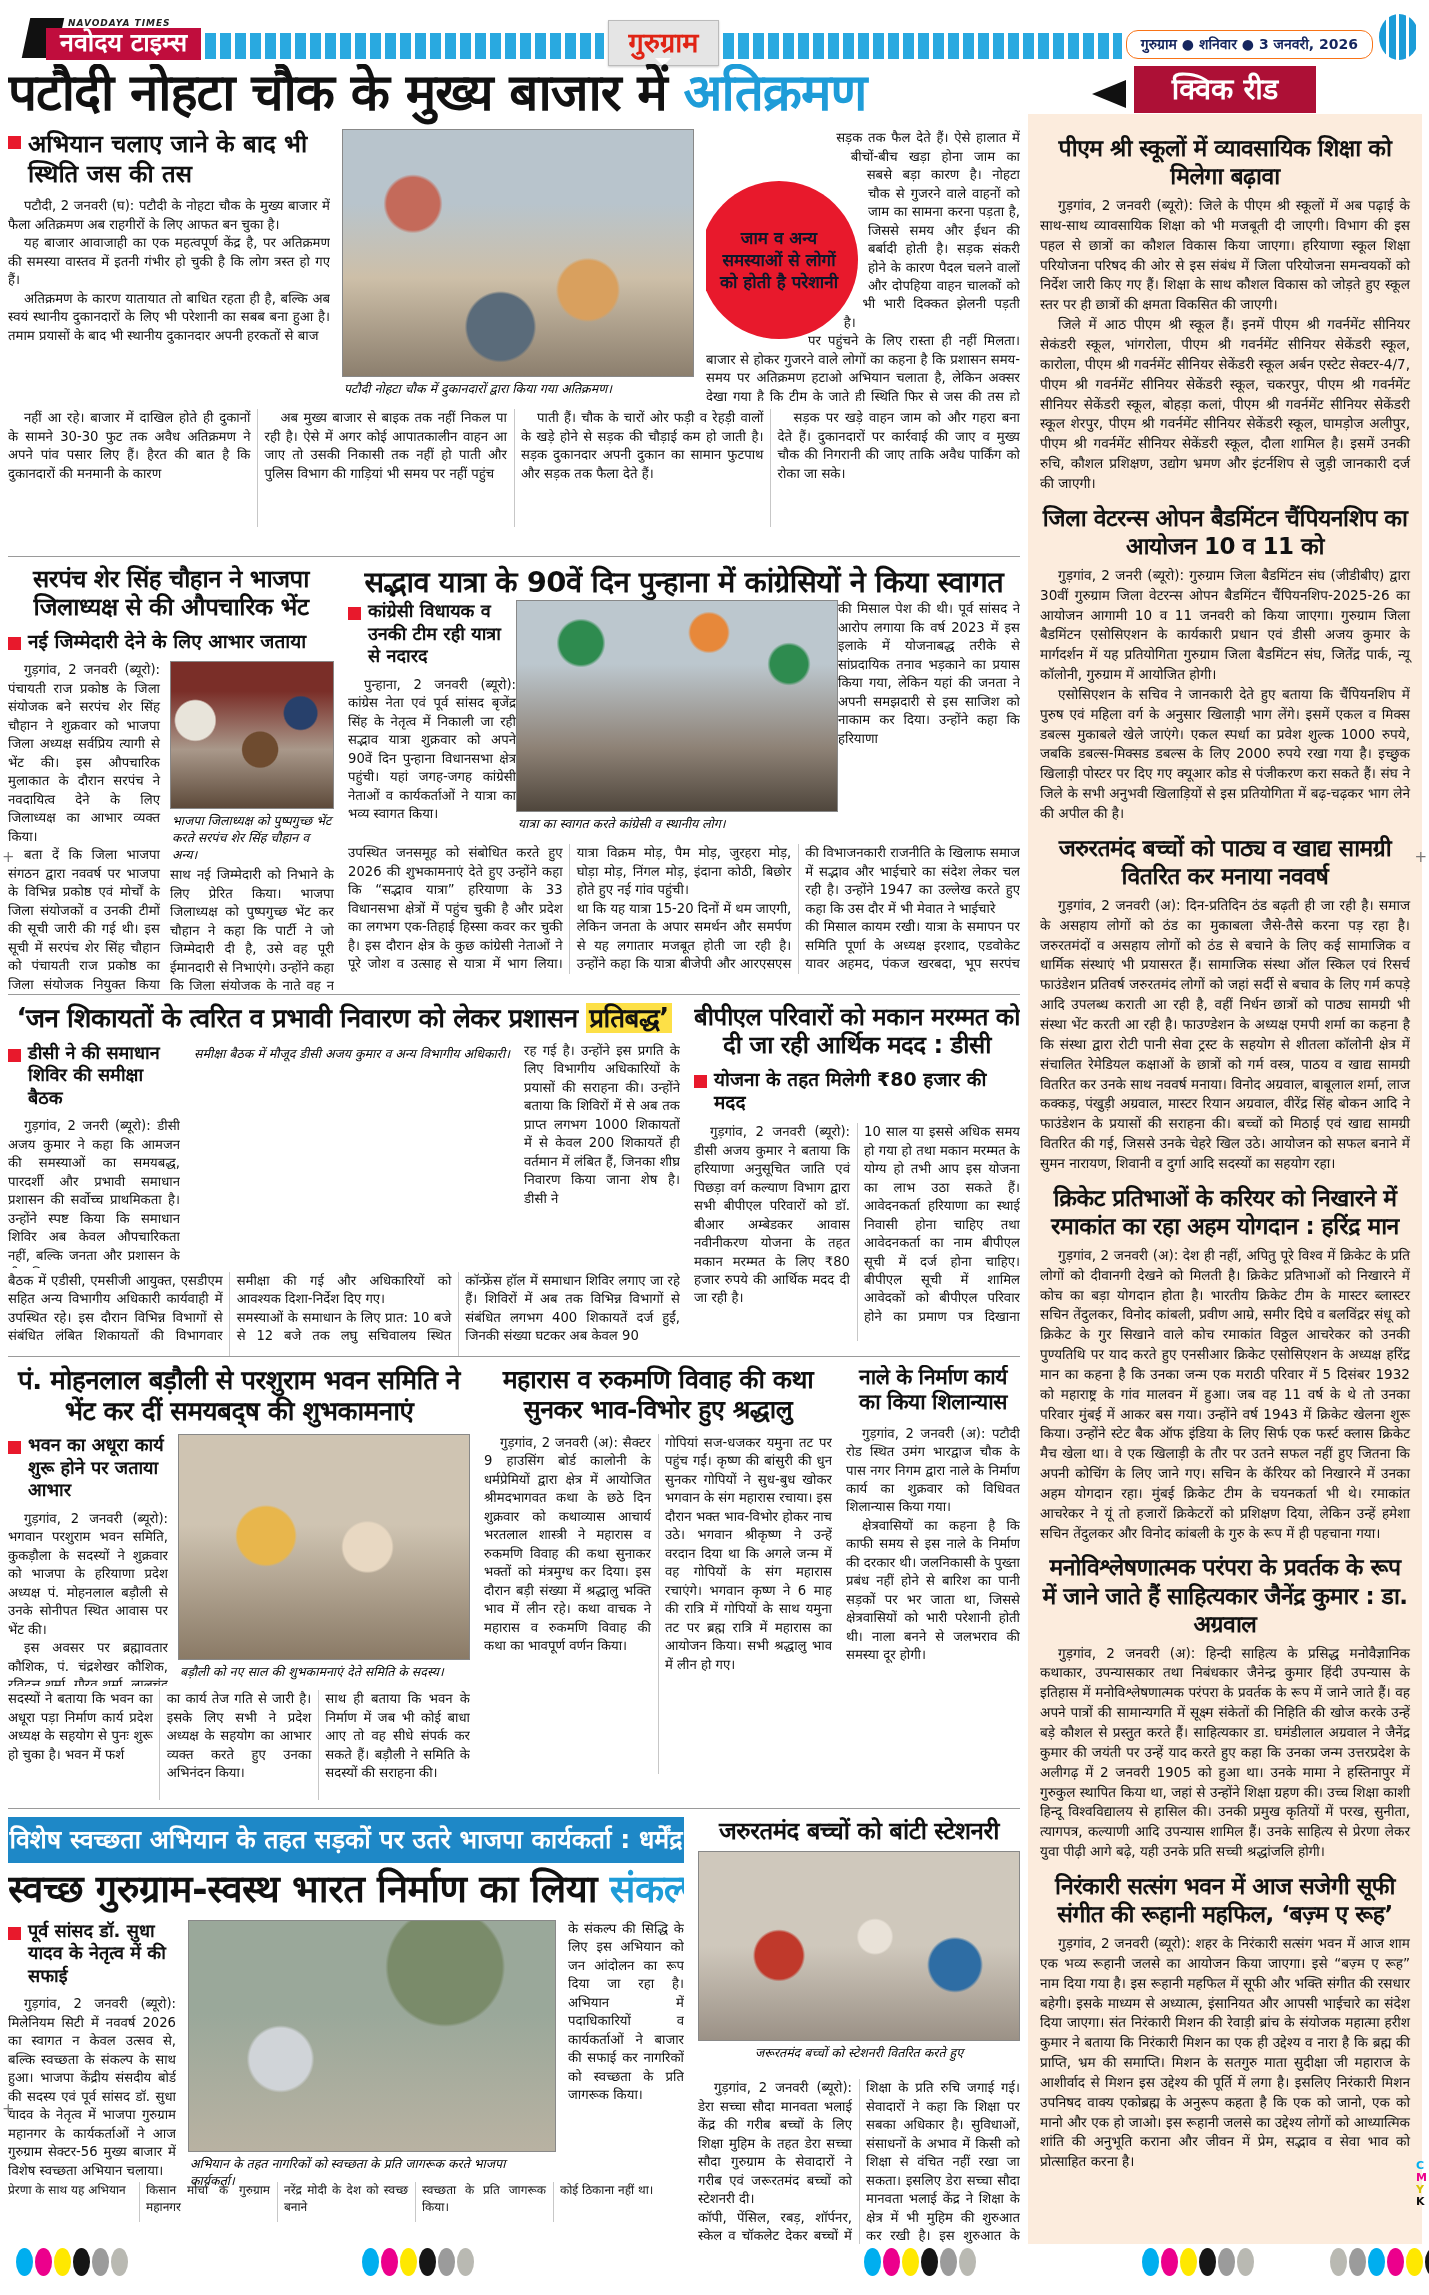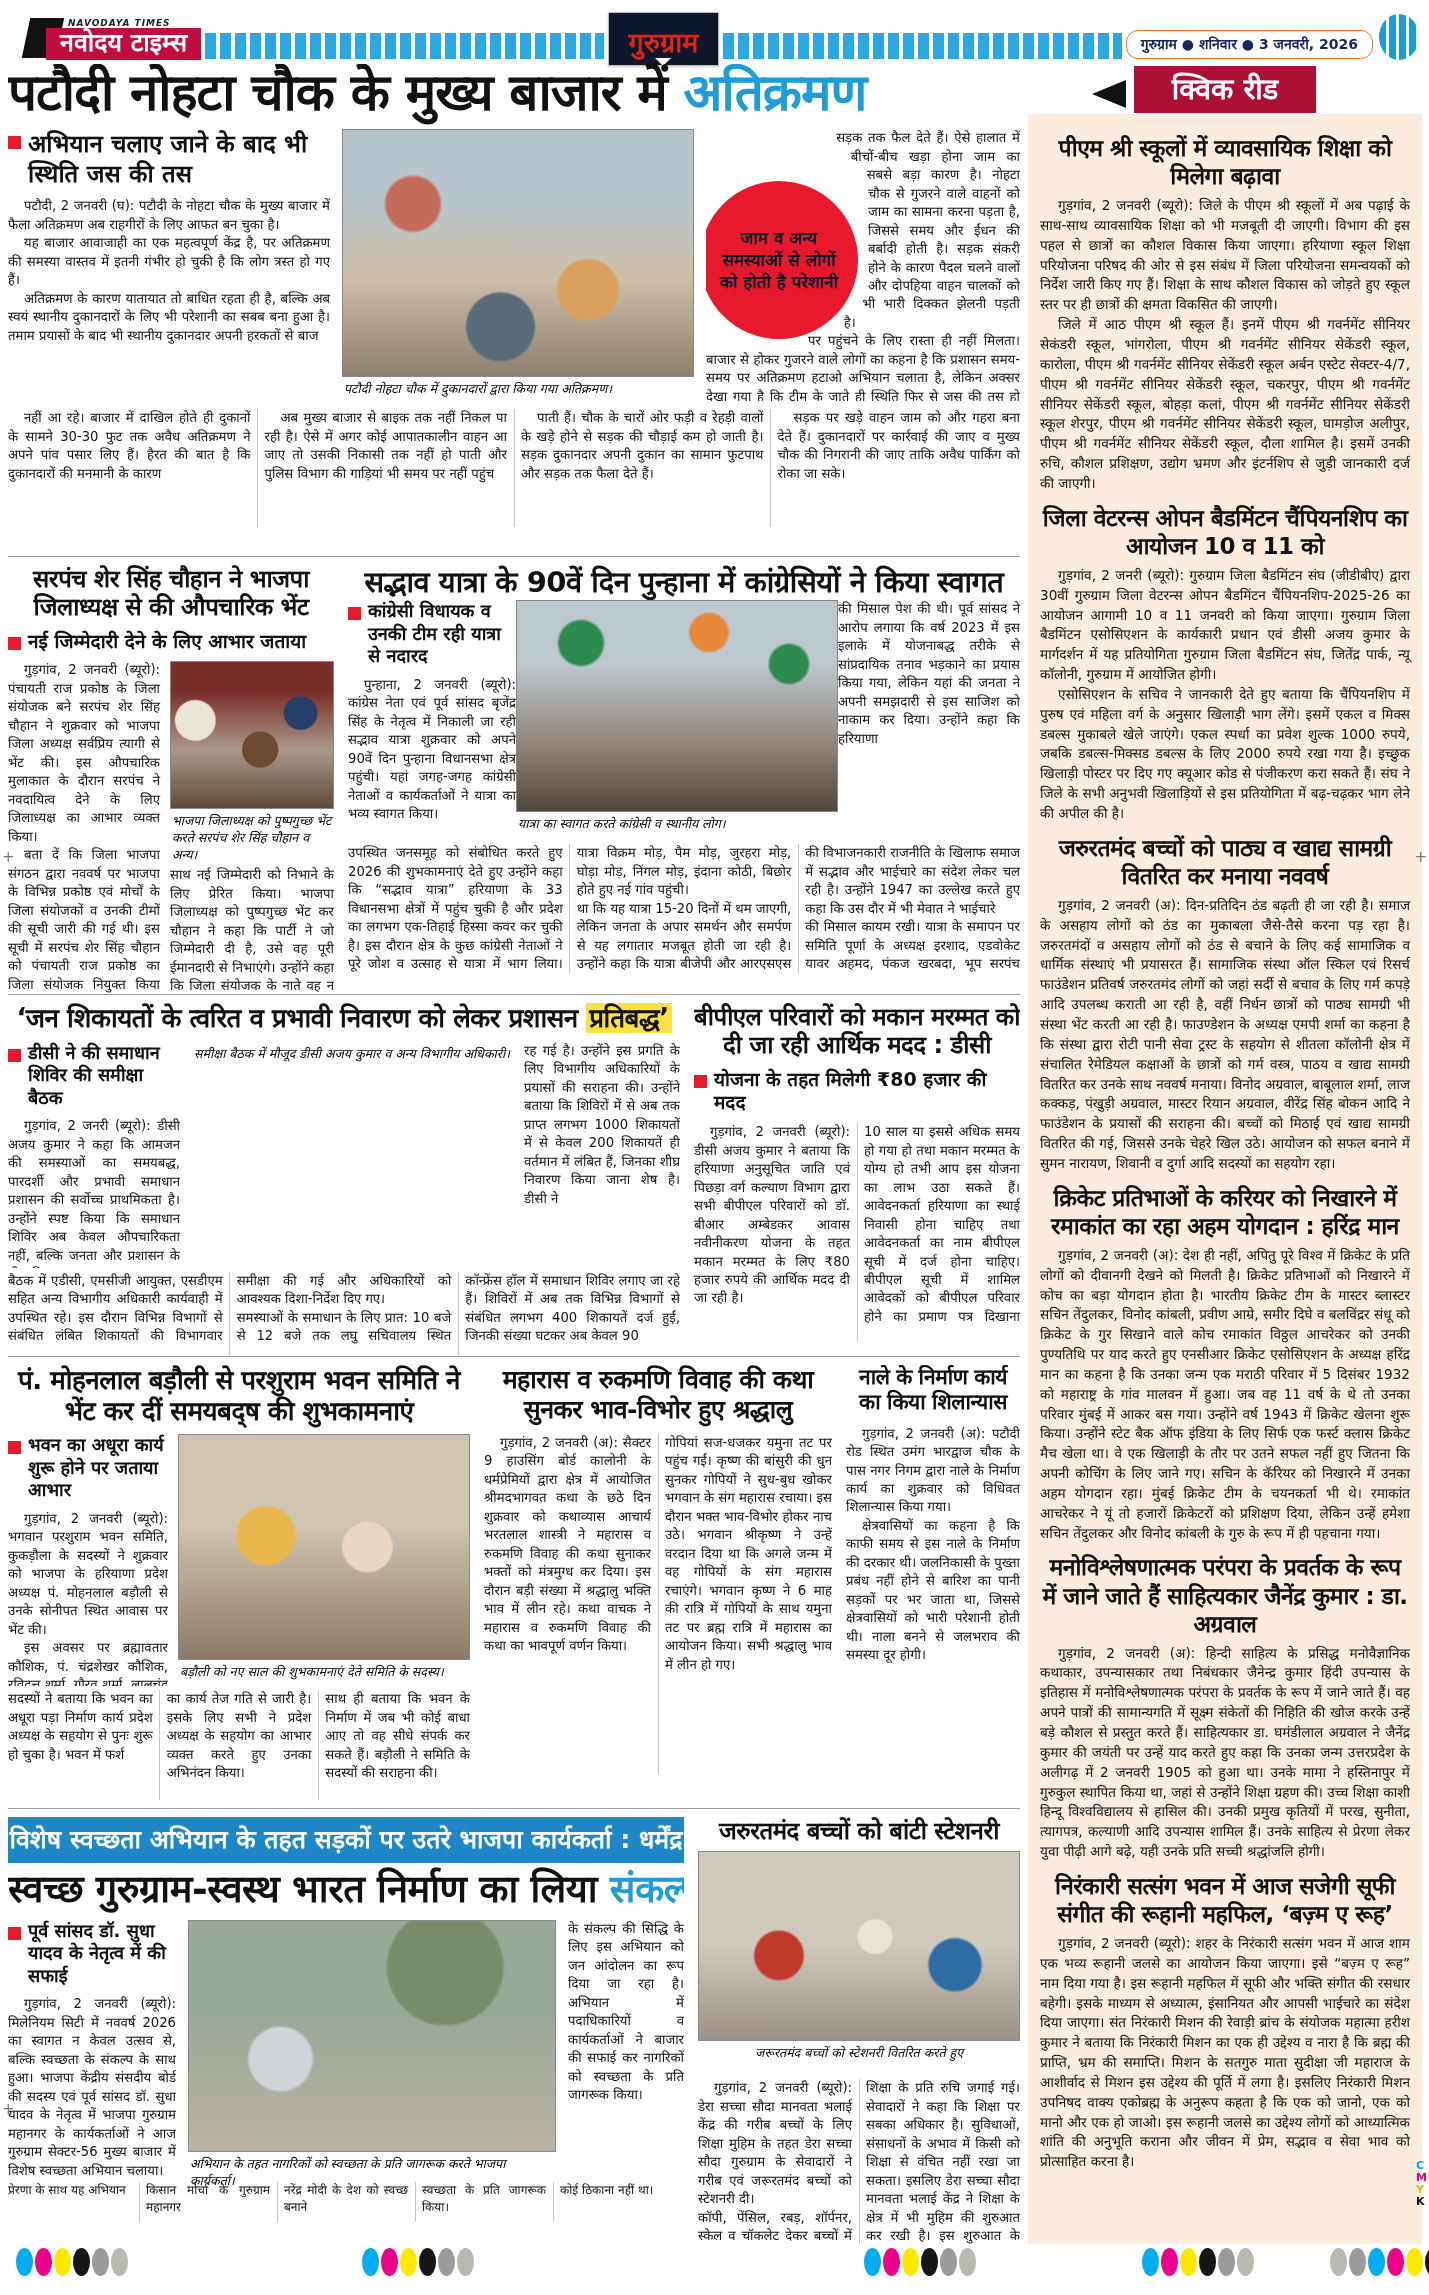--- a/index.html
+++ b/index.html
@@ -7,21 +7,21 @@
   body { font-family:"DejaVu Sans", sans-serif; color:#111; }
   .page { position:relative; width:1429px; height:2295px; background:#fff; margin:0 auto; overflow:hidden; }
 
   
   .masthead { position:absolute; left:26px; top:8px; right:10px; height:52px; display:flex; align-items:flex-end; }
   .flag { width:34px; height:40px; background:#111; transform:skewX(-12deg); margin-right:-14px; margin-bottom:2px; }
   .brand { position:relative; z-index:2; }
   .brand-en { font-size:9px; font-weight:700; letter-spacing:1px; color:#222; font-style:italic; margin-left:22px; }
   .brand-hi { background:#c00d3d; color:#fff; font-weight:700; font-size:25px; padding:1px 14px 4px; line-height:1.1; }
   .stripes { flex:1; height:26px; margin:0 4px 1px; background:repeating-linear-gradient(90deg,#29a9e0 0 11px,#ffffff 11px 15px); }
-  .edition-box { background:#0f172a; border:1px solid #bbb; box-shadow:0 1px 2px rgba(0,0,0,.2); padding:10px 20px 5px; margin-bottom:-6px; position:relative;text-align:center; }
+  .edition-box { background:#e5e5e5; border:1px solid #bbb; box-shadow:0 1px 2px rgba(0,0,0,.2); padding:2px 20px 5px; margin-bottom:-6px; position:relative;text-align:center; }
   .edition-box span { color:#e02415; font-weight:700; font-size:27px; }
   .edition-box:after { content:""; position:absolute; left:50%; bottom:-9px; margin-left:-8px; border:8px solid transparent; border-top-color:#fff; }
   .dateline-box { background:#fff; border:1px solid #f97316; border-radius:12px; font-size:14px; font-weight:700; color:#15265e; padding:3px 14px 5px; margin-bottom:1px; white-space:nowrap; }
   .logo-circle { width:40px; height:46px; border-radius:50%; margin:0 0 0 6px; background:repeating-linear-gradient(90deg,#1b9cd8 0 7px,#ffffff 7px 10px); background-color:#1b9cd8; border:0; }
 
   
   .main-area { position:absolute; left:8px; top:64px; width:1012px; }
   .sidebar { position:absolute; left:1028px; top:66px; width:394px; }
 
   section.row { position:relative; overflow:hidden; }

